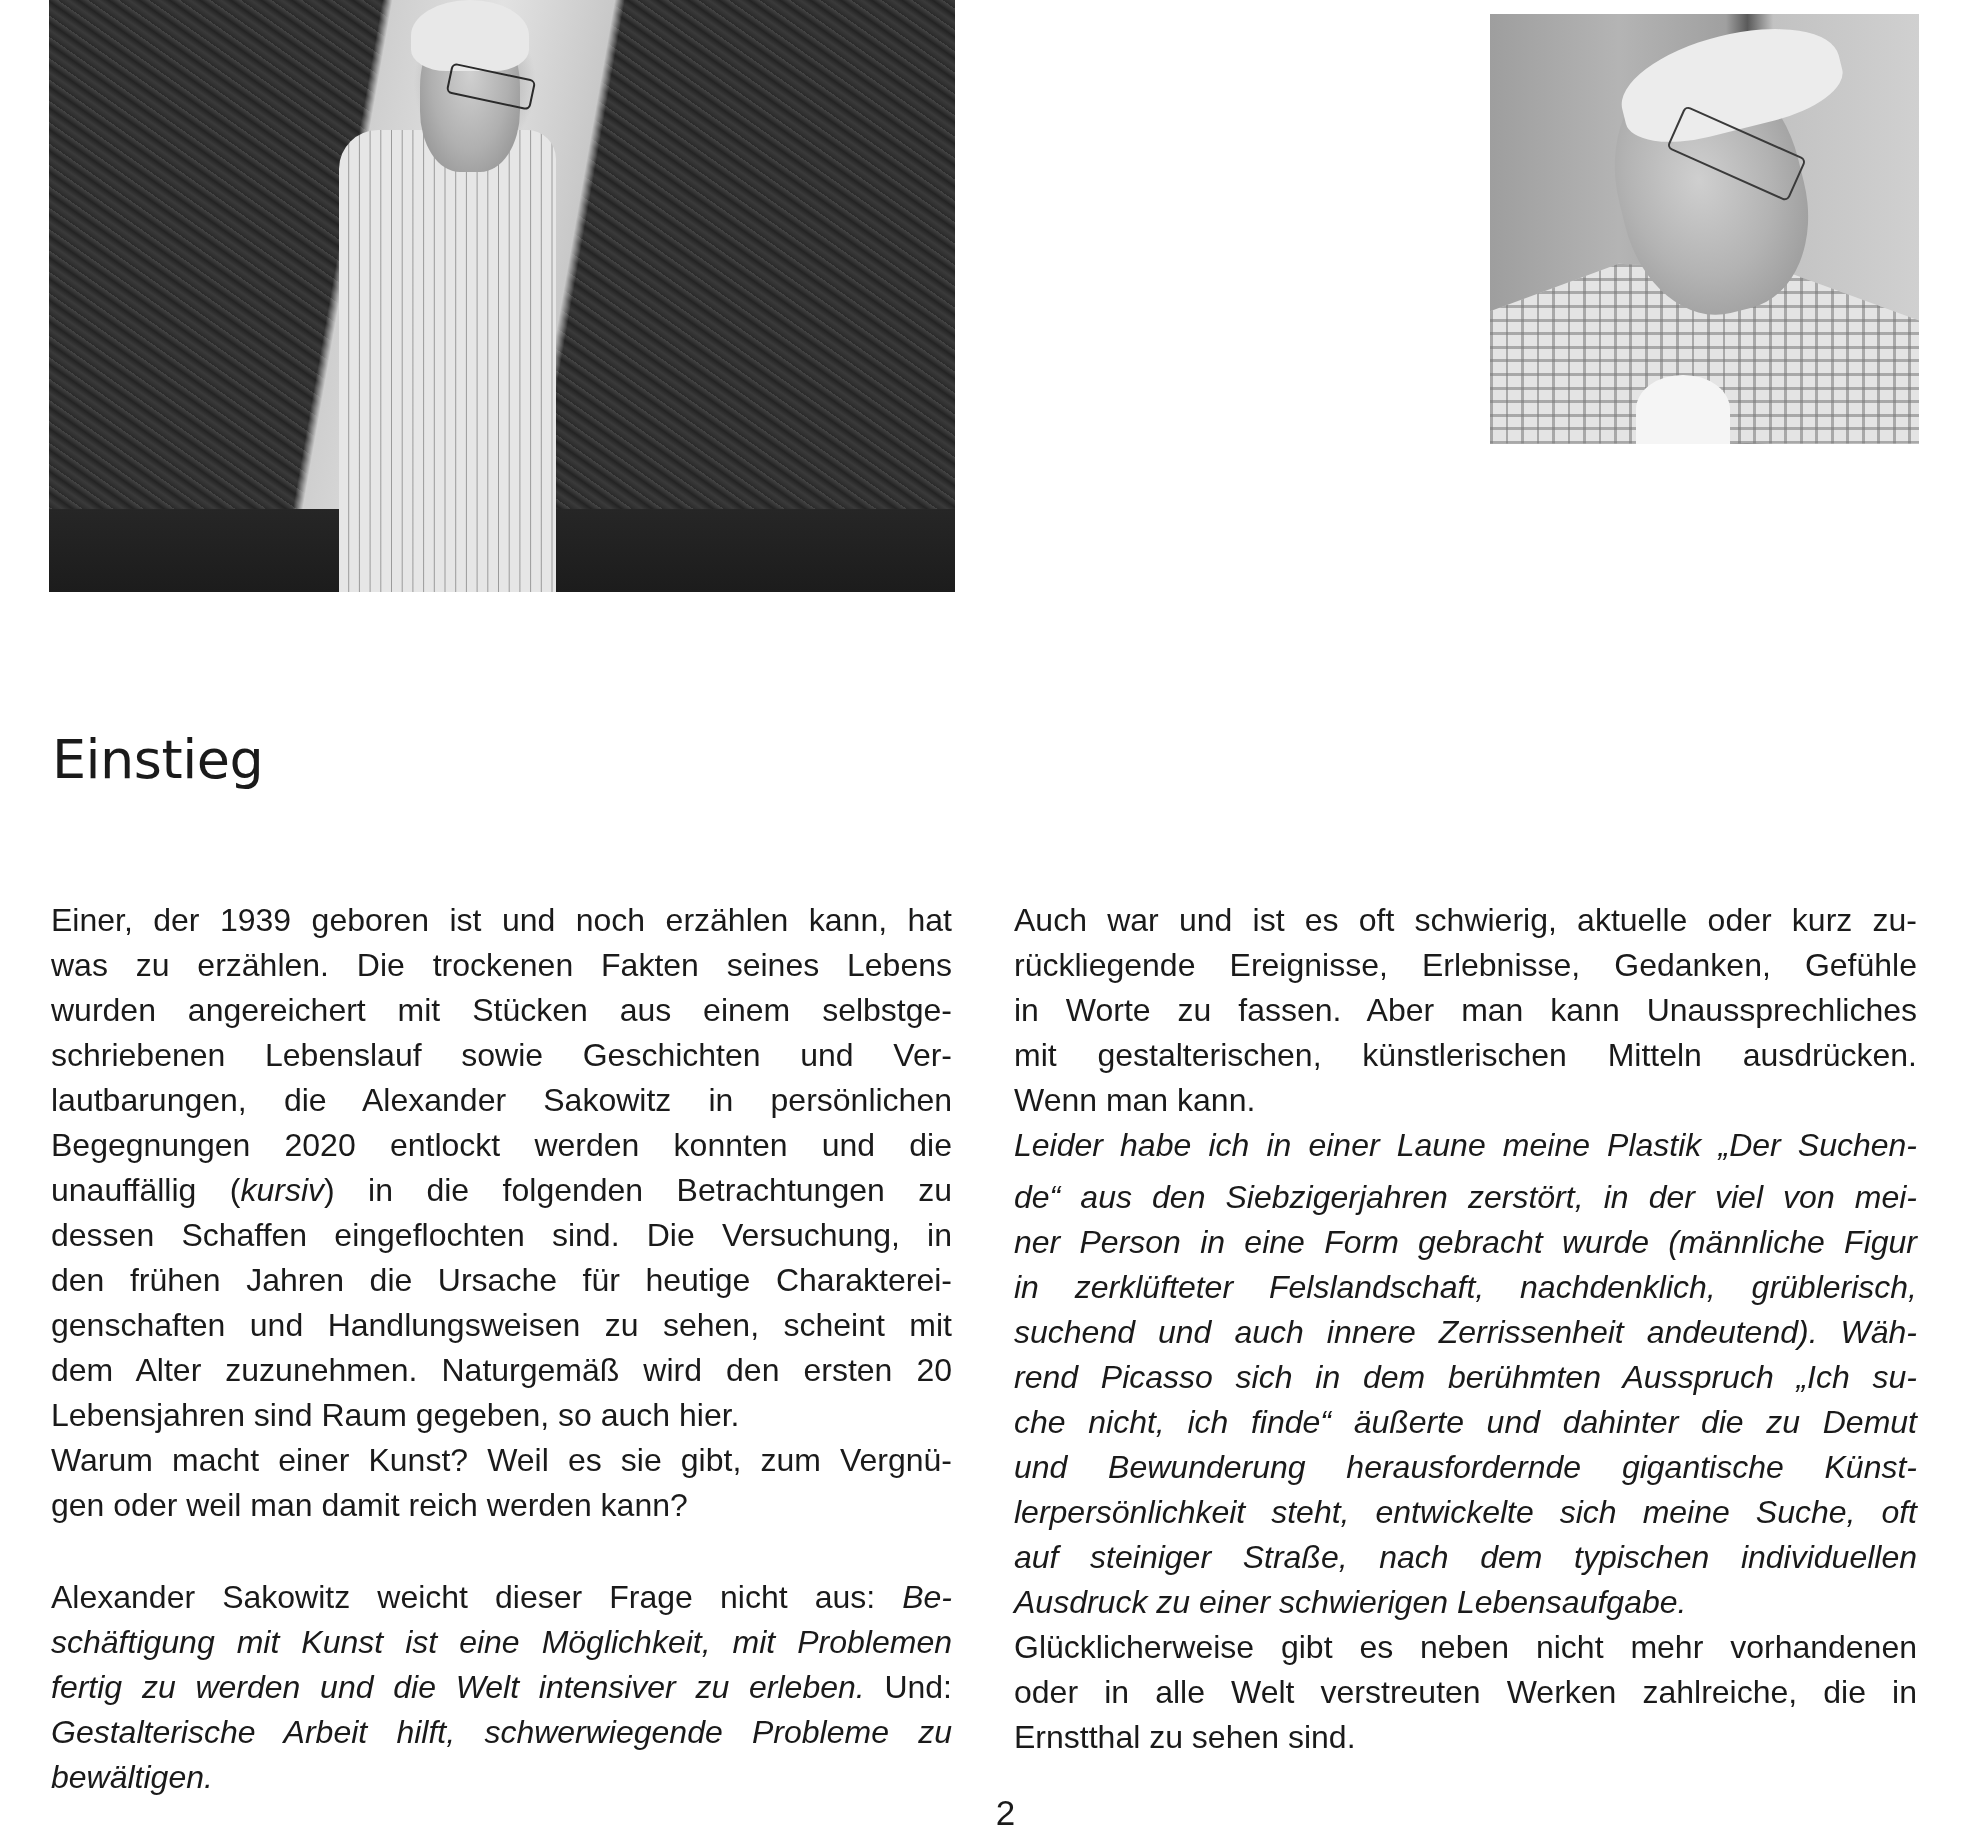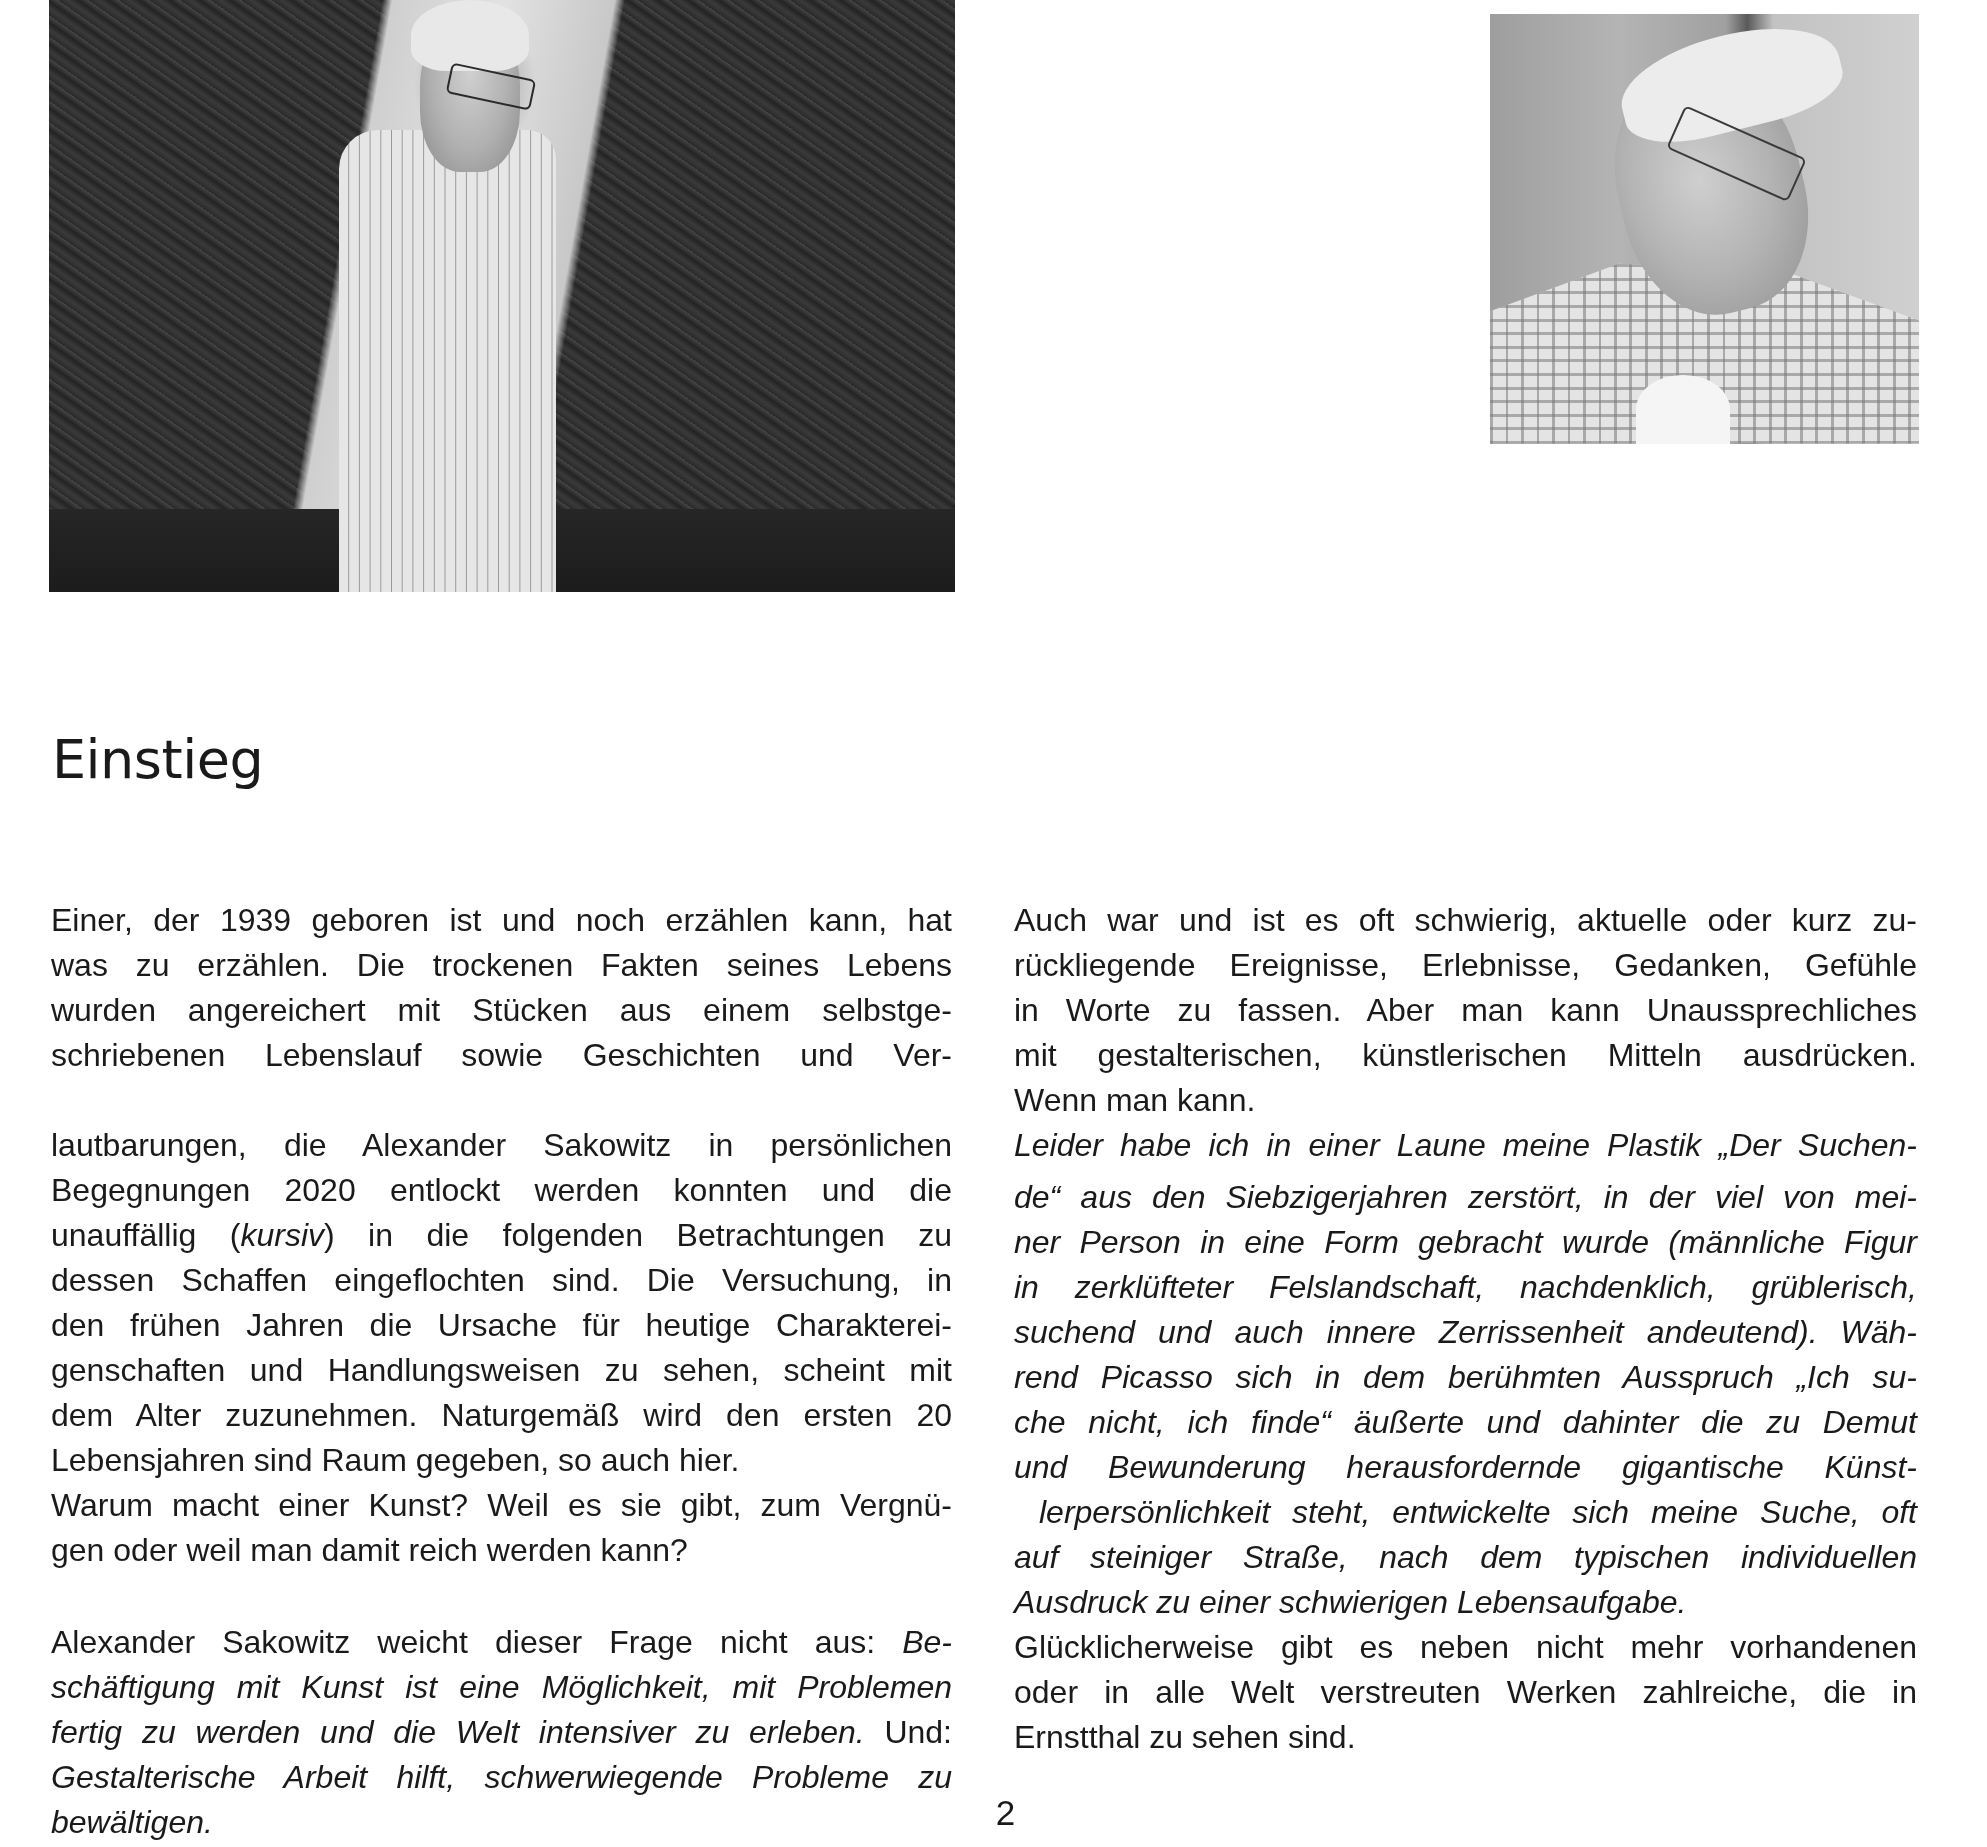--- a/index.html
+++ b/index.html
@@ -76,21 +76,21 @@
   <div class="glasses"></div>
 </div>
 
 <h1 id="heading">Einstieg</h1>
 
 <div id="col-left" class="col">
     <span class="line" style="white-space: normal;"><span>Einer, der 1939 geboren ist und noch erzählen kann, hat</span></span>
     <span class="line" style="white-space: normal;"><span>was zu erzählen. Die trockenen Fakten seines Lebens</span></span>
     <span class="line" style="white-space: normal;"><span>wurden angereichert mit Stücken aus einem selbstge-</span></span>
     <span class="line" style="white-space: normal;"><span>schriebenen Lebenslauf sowie Geschichten und Ver-</span></span>
-    <span class="line" style="white-space: normal; margin-top: 45px;"><span>lautbarungen, die Alexander Sakowitz in persönlichen</span></span>
+    <span class="line" style="white-space: normal;"><span>lautbarungen, die Alexander Sakowitz in persönlichen</span></span>
     <span class="line" style="white-space: normal;"><span>Begegnungen 2020 entlockt werden konnten  und die</span></span>
     <span class="line" style="white-space: normal;"><span>unauffällig (</span><span class="i">kursiv</span><span>) in die folgenden Betrachtungen zu</span></span>
     <span class="line" style="white-space: normal;"><span>dessen Schaffen eingeflochten sind. Die Versuchung, in</span></span>
     <span class="line" style="white-space: normal;"><span>den frühen Jahren die Ursache für heutige Charakterei-</span></span>
     <span class="line" style="white-space: normal;"><span>genschaften und Handlungsweisen zu sehen, scheint mit</span></span>
     <span class="line" style="white-space: normal;"><span>dem Alter zuzunehmen. Naturgemäß wird den ersten 20</span></span>
     <span class="line end" style="white-space: normal;"><span>Lebensjahren sind Raum gegeben, so auch hier.</span></span>
     <span class="line" style="white-space: normal;"><span>Warum macht einer Kunst? Weil es sie gibt, zum Vergnü-</span></span>
     <span class="line end" style="white-space: normal;"><span>gen oder weil man damit reich werden kann?</span></span>
     <span class="line" style="white-space: normal; margin-top: 47px;"><span>Alexander Sakowitz weicht dieser Frage nicht aus: </span><span class="i">Be-</span></span>
@@ -106,21 +106,21 @@
     <span class="line" style="white-space: normal;"><span>mit gestalterischen, künstlerischen Mitteln ausdrücken.</span></span>
     <span class="line end" style="white-space: normal;"><span>Wenn man kann.</span></span>
     <span class="line" style="white-space: normal;"><span class="i">Leider habe ich in einer Laune meine Plastik „Der Suchen-</span></span>
     <span class="line" style="white-space: normal; margin-top: 7px;"><span class="i">de“ aus den Siebzigerjahren zerstört, in der viel von mei-</span></span>
     <span class="line" style="white-space: normal;"><span class="i">ner Person in eine Form gebracht wurde (männliche Figur</span></span>
     <span class="line" style="white-space: normal;"><span class="i">in zerklüfteter Felslandschaft, nachdenklich, grüblerisch,</span></span>
     <span class="line" style="white-space: normal;"><span class="i">suchend und auch innere Zerrissenheit andeutend). Wäh-</span></span>
     <span class="line" style="white-space: normal;"><span class="i">rend Picasso sich in dem berühmten Ausspruch „Ich su-</span></span>
     <span class="line" style="white-space: normal;"><span class="i">che nicht, ich finde“ äußerte und dahinter die zu Demut</span></span>
     <span class="line" style="white-space: normal;"><span class="i">und Bewunderung herausfordernde gigantische Künst-</span></span>
-    <span class="line" style="white-space: normal; margin-left: 25px;"><span class="i">lerpersönlichkeit steht, entwickelte sich meine Suche, oft</span></span>
+    <span class="line" style="white-space: normal;"><span class="i">lerpersönlichkeit steht, entwickelte sich meine Suche, oft</span></span>
     <span class="line" style="white-space: normal;"><span class="i">auf steiniger Straße, nach dem typischen individuellen</span></span>
     <span class="line end" style="white-space: normal;"><span class="i">Ausdruck zu einer schwierigen Lebensaufgabe.</span></span>
     <span class="line" style="white-space: normal;"><span>Glücklicherweise gibt es neben nicht mehr vorhandenen</span></span>
     <span class="line" style="white-space: normal;"><span>oder in alle Welt verstreuten Werken zahlreiche, die in</span></span>
     <span class="line end" style="white-space: normal;"><span>Ernstthal zu sehen sind.</span></span>
   </div>
 
 <div id="page-number">2</div>
 
 

